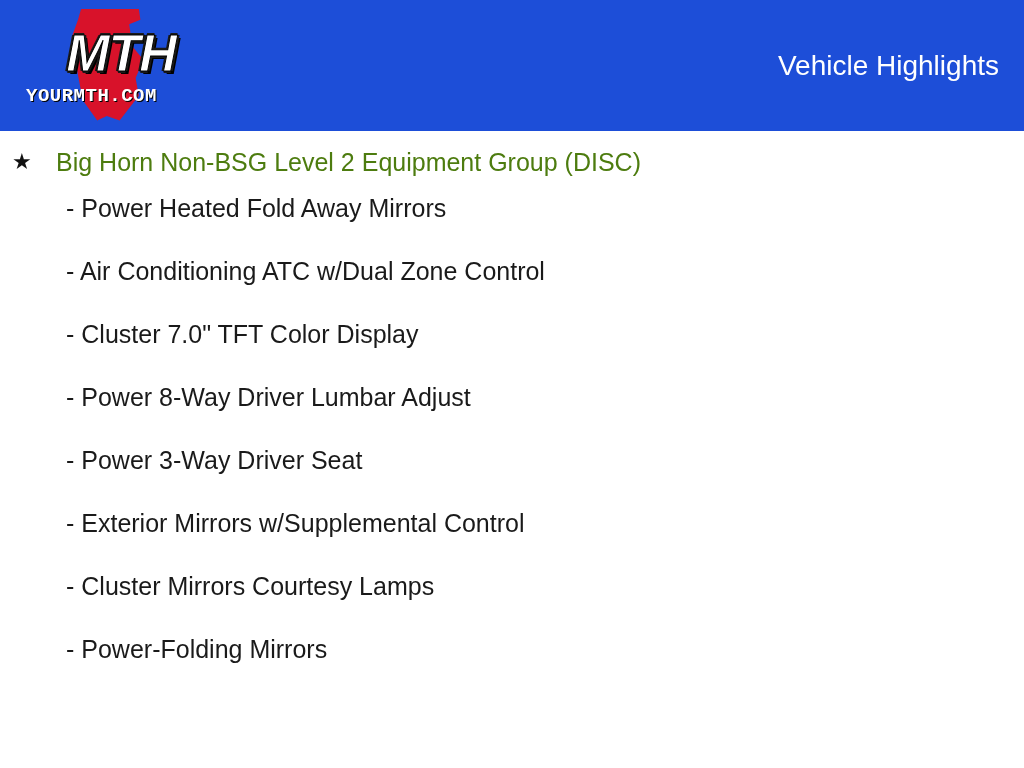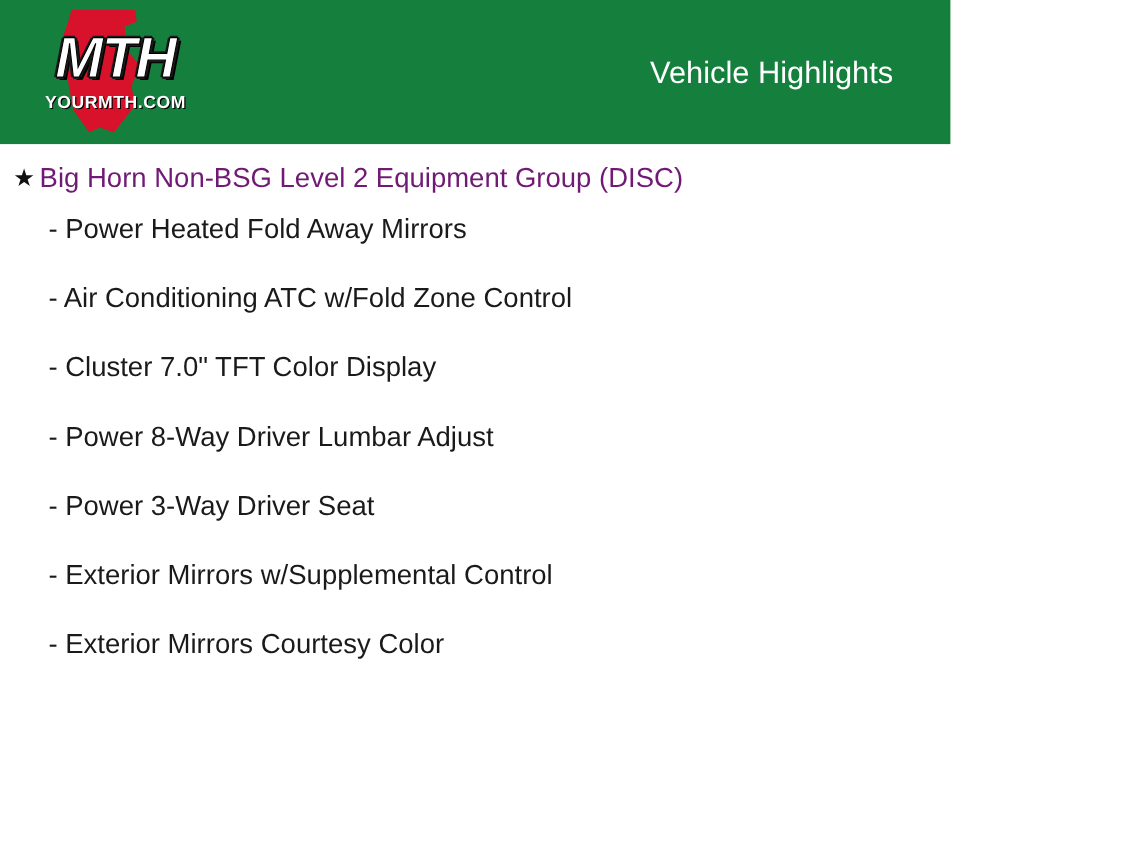--- a/index.html
+++ b/index.html
@@ -15,27 +15,28 @@
   }
   .page {
     position: relative;
     width: 1024px;
     height: 768px;
     background: #ffffff;
   }
   
   .header {
     position: relative;
-    width: 864px;
+    width: 1024px;
     height: 131px;
-    background: #15803d;
+    background: #1d4ed8;
     display: flex;
     align-items: center;
     justify-content: space-between;
     box-sizing: border-box;
+    padding-left: 16px;
   }
   .logo-wrap {
     position: relative;
     width: 190px;
     height: 118px;
     margin-left: 10px;
     flex: 0 0 auto;
   }
   .logo-state {
     position: absolute;
@@ -64,33 +65,33 @@
     -webkit-text-stroke: 1px #000000;
     text-shadow:
       -2px 0 #1a1a1a, 2px 0 #1a1a1a, 0 -2px #1a1a1a, 0 2px #1a1a1a,
       3px 3px 0 #000000;
   }
   .logo-url {
     position: absolute;
     left: 0;
     top: 78px;
     width: 190px;
-    text-align: center;
-    font-family: Liberation Sans, sans-serif;
+    text-align: left;
+    font-family: Liberation Mono, monospace;
     font-weight: bold;
-    font-size: 16px;
+    font-size: 19px;
     letter-spacing: 0.5px;
     color: #ffffff;
     text-shadow: 1px 1px 0 #000000;
   }
   .header-title {
     color: #ffffff;
     font-size: 28px;
     font-weight: normal;
-    margin-right: 52px;
+    margin-right: 25px;
     white-space: nowrap;
   }
   
   .content {
     padding: 0;
     margin: 0;
   }
   .feature-group {
     padding-top: 16px;
   }
@@ -104,28 +105,29 @@
     flex: 0 0 auto;
     width: 24px;
     font-size: 22px;
     line-height: 30px;
     color: #111111;
     text-align: left;
   }
   .group-title {
     font-size: 25px;
     line-height: 30px;
-    color: #701a75;
+    color: #4d7c0f;
     white-space: nowrap;
+    margin-left: 20px;
   }
   .sub-item {
     font-size: 25px;
     line-height: 30px;
     color: #1a1a1a;
-    padding-left: 44px;
+    padding-left: 66px;
     margin-bottom: 33px;
     white-space: nowrap;
   }
 </style>
 </head>
 <body>
 
 <div class="page">
 
   <div class="header">
@@ -141,23 +143,24 @@
 
   <div class="content">
     <div class="feature-group">
 
       <div class="group-row">
         <span class="star-icon">★</span>
         <span class="group-title">Big Horn Non-BSG Level 2 Equipment Group (DISC)</span>
       </div>
 
       <div class="sub-item">- Power Heated Fold Away Mirrors</div>
-      <div class="sub-item">- Air Conditioning ATC w/Fold Zone Control</div>
+      <div class="sub-item">- Air Conditioning ATC w/Dual Zone Control</div>
       <div class="sub-item">- Cluster 7.0" TFT Color Display</div>
       <div class="sub-item">- Power 8-Way Driver Lumbar Adjust</div>
       <div class="sub-item">- Power 3-Way Driver Seat</div>
       <div class="sub-item">- Exterior Mirrors w/Supplemental Control</div>
-      <div class="sub-item">- Exterior Mirrors Courtesy Color</div>
+      <div class="sub-item">- Cluster Mirrors Courtesy Lamps</div>
+      <div class="sub-item">- Power-Folding Mirrors</div>
 
     </div>
   </div>
 
 </div>
 
 </body></html>

